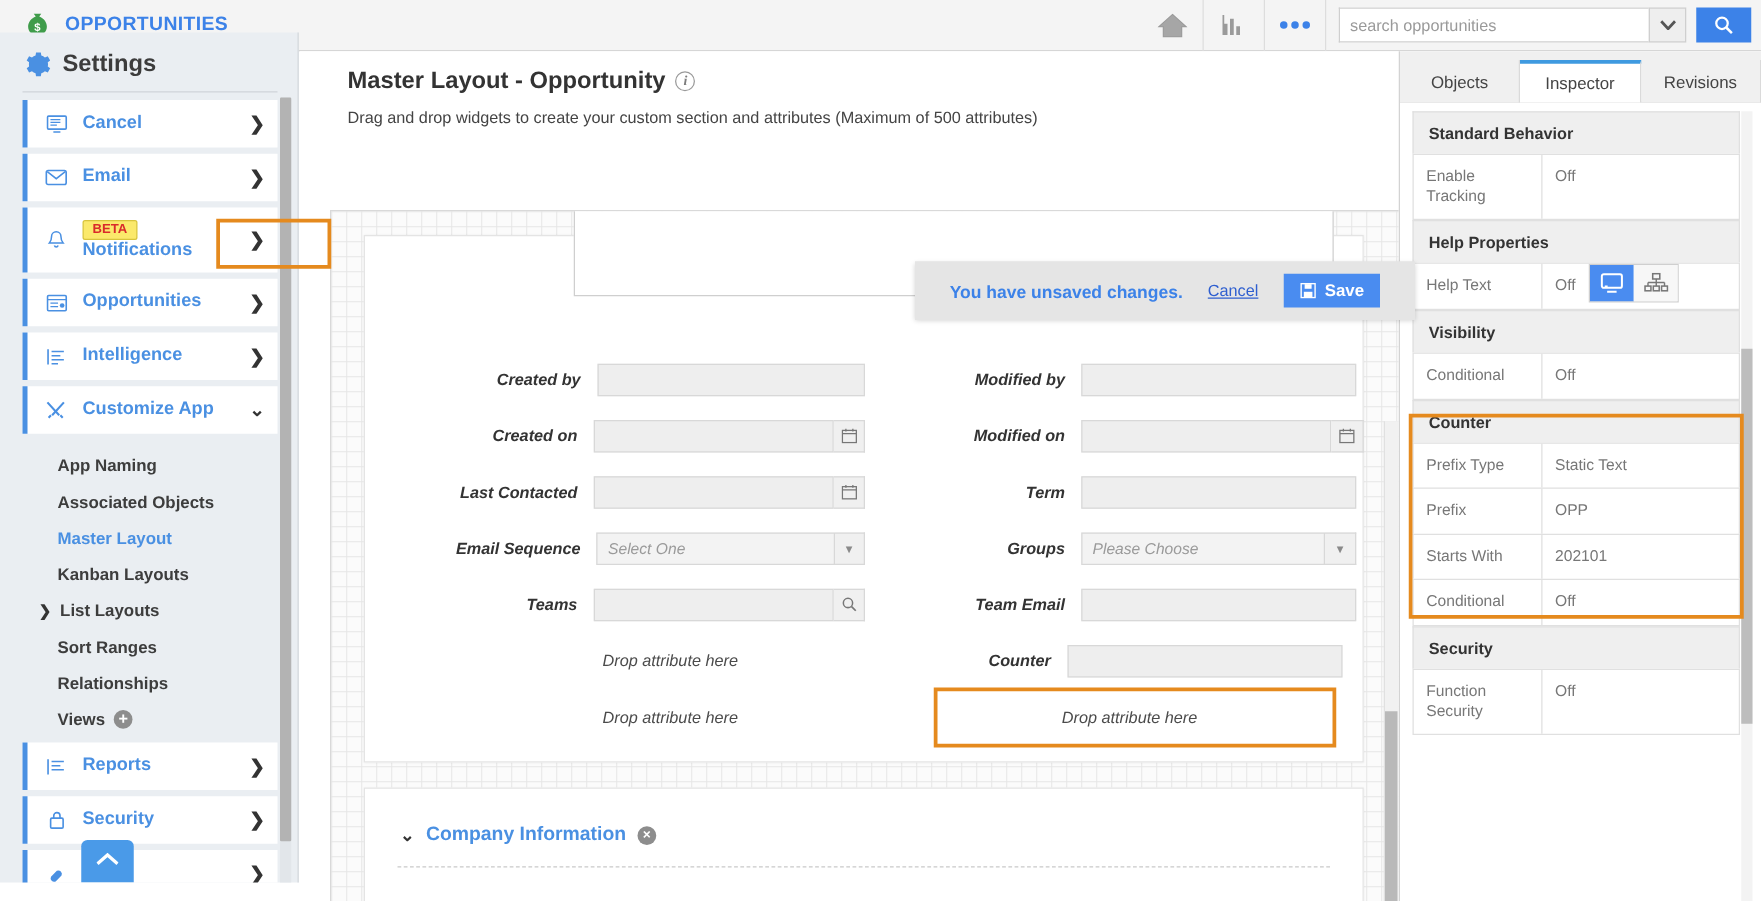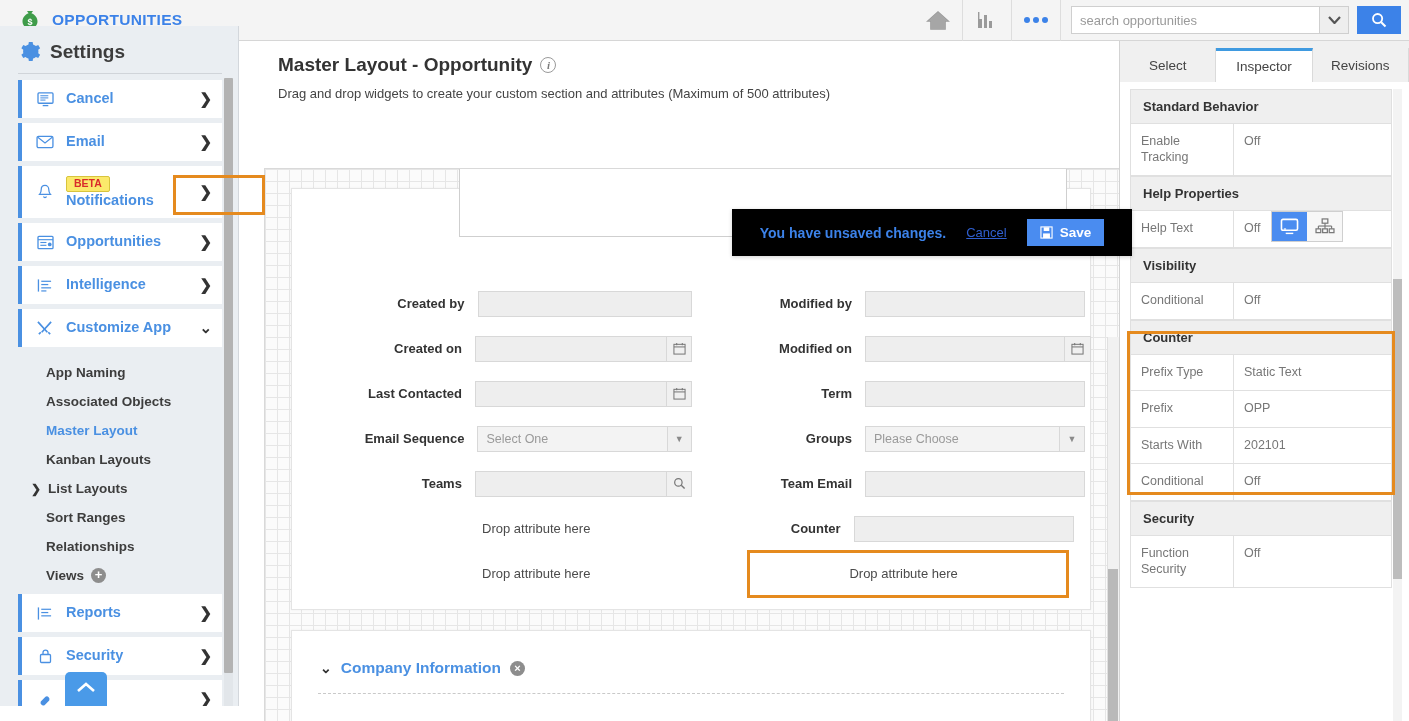--- a/index.html
+++ b/index.html
@@ -164,21 +164,21 @@
   }
   .card.sec1 { height: 422px; }
   .card.sec2 { top: 461px; height: 120px; }
 
   .partial-textarea {
     position: absolute; left: 167px; top: -24px; width: 608px; height: 72px;
     background: #fff; border: 1px solid #cfcfcf;
   }
 
   .form-grid { position: absolute; left: 0; top: 92px; width: 800px; }
-  .frow { display: flex; height: 45px; align-items: center; }
+  .frow { display: flex; height: 45px; align-items: center; font-style: italic; }
   .fcell { display: flex; align-items: center; }
   .fcell.left { width: 400px; }
   .fcell.right { width: 435px; }
   .flabel {
     font-size: 13px; font-weight: bold; color: #333; text-align: right;
     padding-right: 13px; white-space: nowrap;
   }
   .fcell.left .flabel { width: 190px; }
   .fcell.right .flabel { width: 173px; }
   .finput {
@@ -216,21 +216,21 @@
     width: 15px; height: 15px; border-radius: 50%; background: #8d8d8d; color: #fff;
     font-size: 11px; line-height: 15px; text-align: center; font-weight: bold;
   }
   .sec2-dash {
     margin: 16px 26px 0 26px; border-top: 1px dashed #c9c9c9;
   }
 
   
   .unsaved {
     position: absolute; left: 492px; top: 168px; width: 400px; height: 47px;
-    background: #000000; box-shadow: 0 1px 4px rgba(0,0,0,.18);
+    background: #e5e5e5; box-shadow: 0 1px 4px rgba(0,0,0,.18);
     display: flex; align-items: center; justify-content: center; gap: 20px; z-index: 10;
   }
   .unsaved-text { font-size: 14px; font-weight: bold; color: #3c82e8; }
   .unsaved-cancel {
     font-size: 13px; color: #2f5fd0; text-decoration: underline; cursor: pointer;
   }
   .save-btn {
     background: #4a8cf0; color: #fff; font-size: 13.5px; font-weight: bold;
     border: none; padding: 6px 13px; display: flex; align-items: center; gap: 7px;
     cursor: pointer; font-family: "Liberation Sans", sans-serif;
@@ -702,21 +702,21 @@
         <rect x="1" y="11.5" width="5" height="4" fill="none" stroke="#777" stroke-width="1.3"></rect>
         <rect x="8" y="11.5" width="5" height="4" fill="none" stroke="#777" stroke-width="1.3"></rect>
         <rect x="15" y="11.5" width="5" height="4" fill="none" stroke="#777" stroke-width="1.3"></rect>
       </svg>
     </div>
   </div>
 </div>
 
 <div class="inspector">
   <div class="tabs">
-    <div class="tab">Select</div>
+    <div class="tab">Objects</div>
     <div class="tab active">Inspector</div>
     <div class="tab">Revisions</div>
   </div>
 
   <div class="insp-body">
 
     <div class="grp-head">Standard Behavior</div>
     <div class="prow last">
       <div class="pk">Enable Tracking</div>
       <div class="pv">Off</div>

